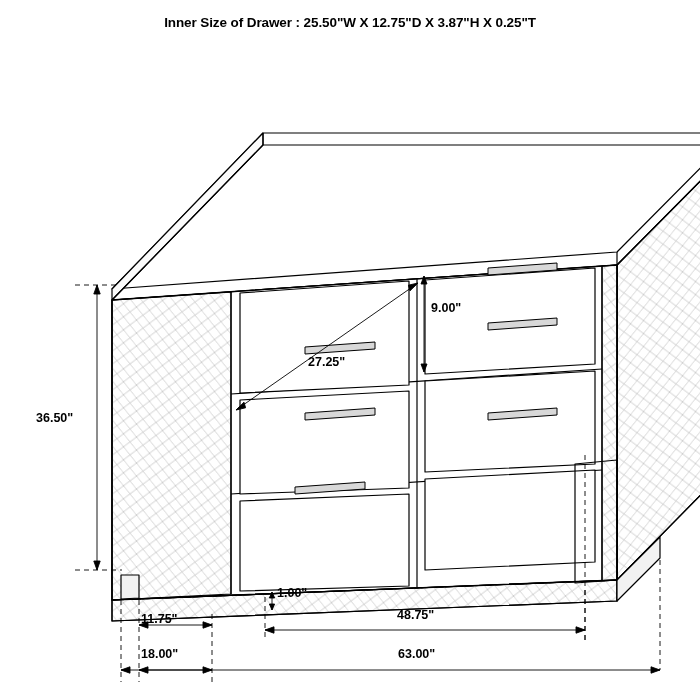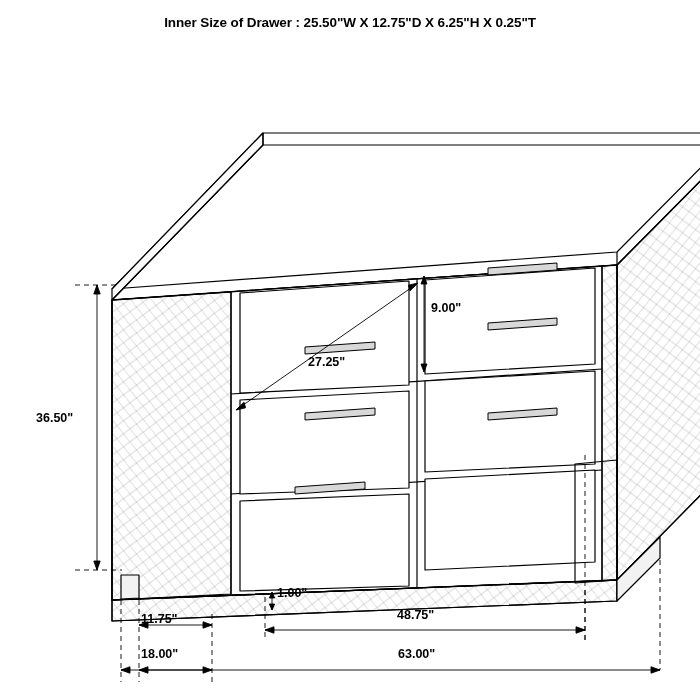--- a/index.html
+++ b/index.html
@@ -40,21 +40,21 @@
     font-size: 12.5px;
     font-weight: bold;
     white-space: nowrap;
   }
 </style>
 </head>
 <body>
 
 <div id="stage">
 
-  <div id="title">Inner Size of Drawer : 25.50"W X 12.75"D X 6.25"H X 0.25"T</div>
+  <div id="title">Inner Size of Drawer : 25.50"W X 12.75"D X 3.87"H X 0.25"T</div>
 
   <svg width="700" height="700" viewBox="0 0 700 700">
     <defs>
       <pattern id="quilt" width="14" height="14" patternUnits="userSpaceOnUse" patternTransform="rotate(0)">
         <path d="M7 0 L14 7 L7 14 L0 7 Z" fill="none" stroke="#bdbdbd" stroke-width="0.7"></path>
       </pattern>
       <pattern id="quiltR" width="13" height="13" patternUnits="userSpaceOnUse" patternTransform="skewY(-14)">
         <path d="M6.5 0 L13 6.5 L6.5 13 L0 6.5 Z" fill="none" stroke="#bdbdbd" stroke-width="0.7"></path>
       </pattern>
       <pattern id="quiltL" width="13" height="13" patternUnits="userSpaceOnUse" patternTransform="skewY(14)">

